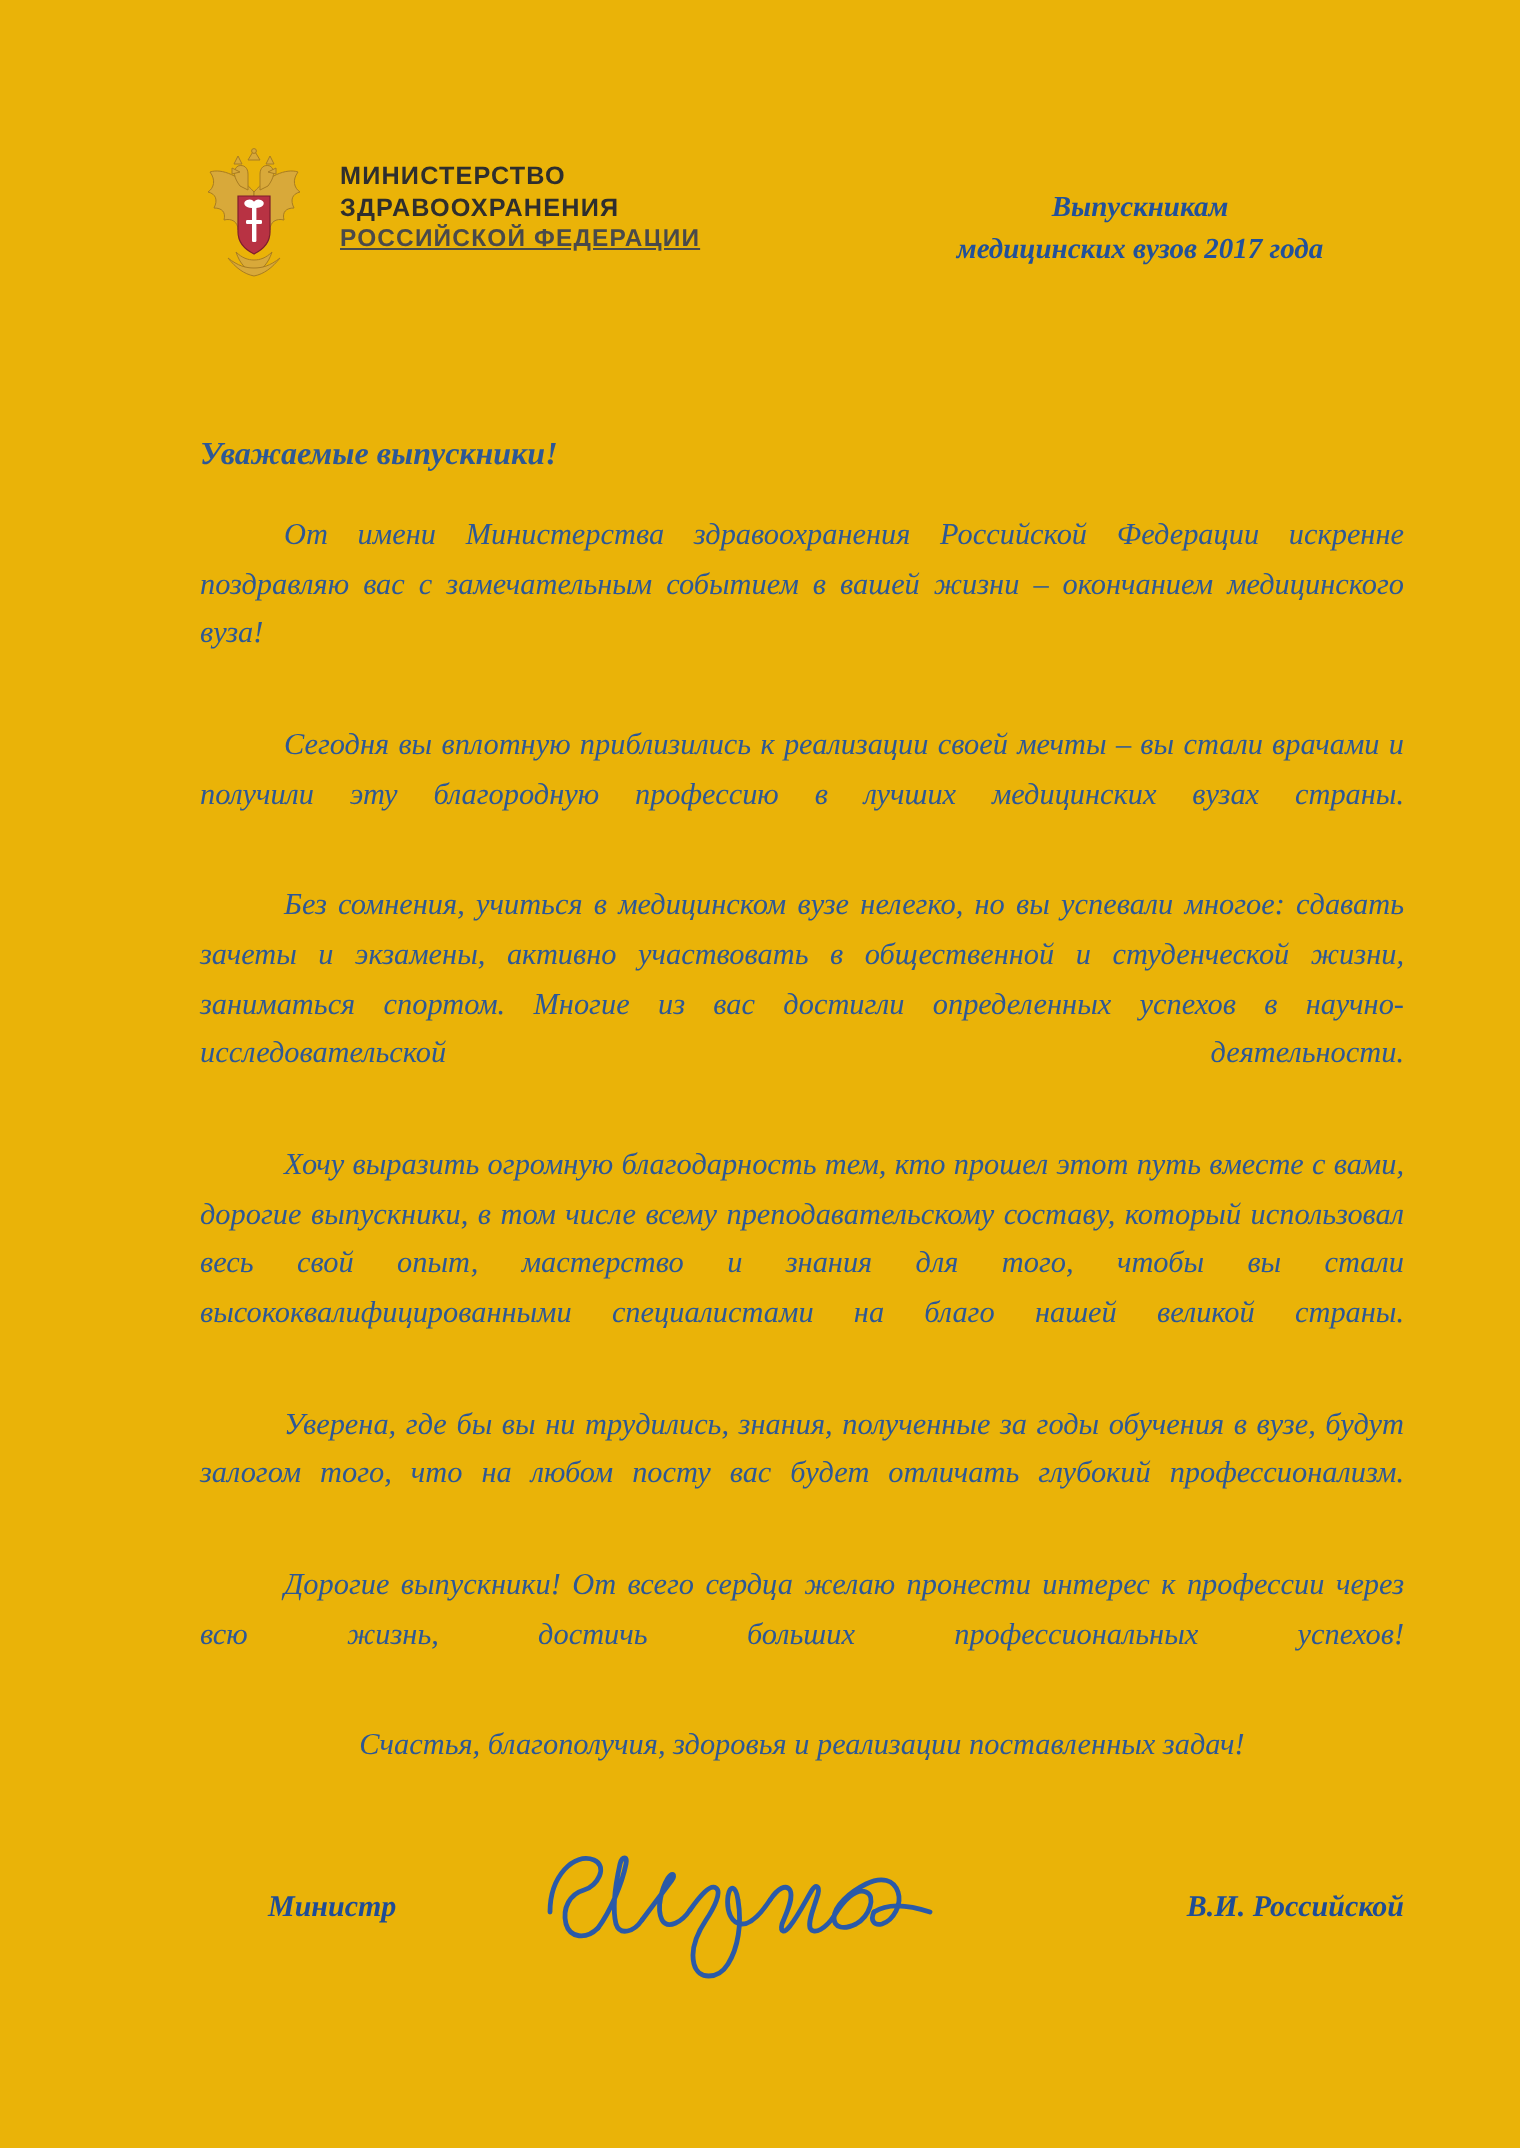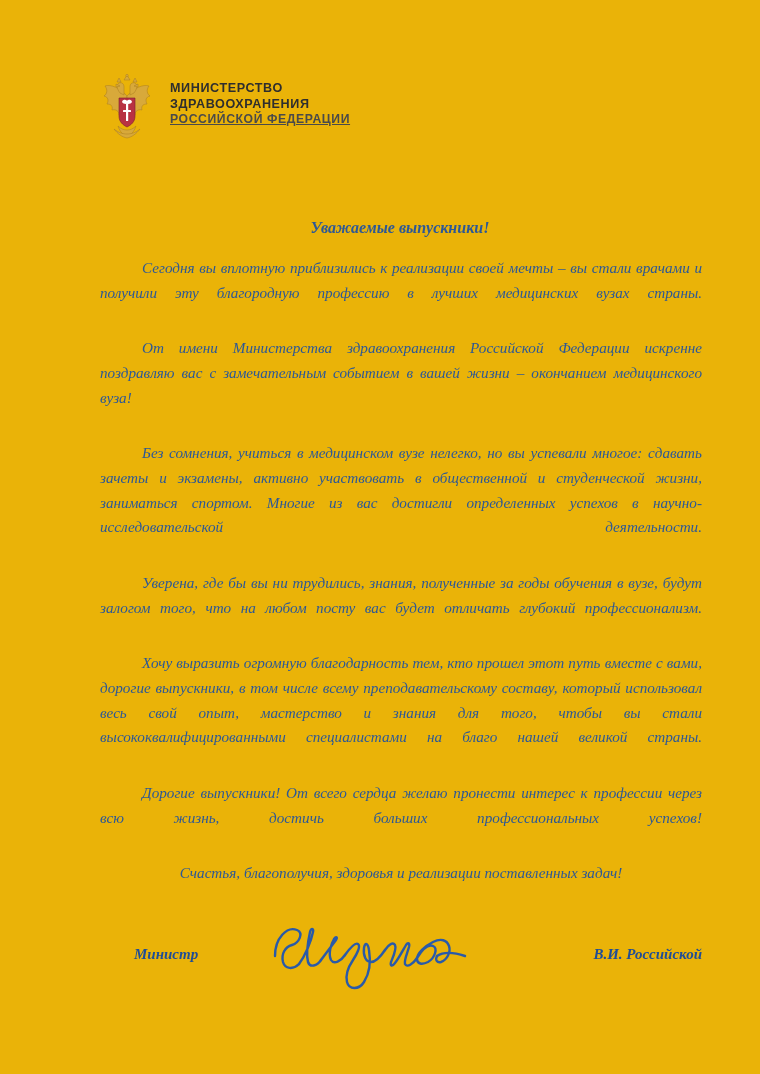--- a/index.html
+++ b/index.html
@@ -71,21 +71,20 @@
     line-height: 1.42;
   }
   .addressee div { white-space: nowrap; }
 
   
   .salutation {
     position: absolute;
     left: 100px;
     top: 219px;
     width: 600px;
-    text-align: center;
     color: #2d5896;
     font-size: 16px;
     font-weight: bold;
     font-style: italic;
   }
 
   .body-block {
     position: absolute;
     left: 100px;
     top: 256px;
@@ -191,29 +190,33 @@
       </g>
     </svg>
 
     <div class="ministry-lines">
       <div class="ml-1">МИНИСТЕРСТВО</div>
       <div class="ml-2">ЗДРАВООХРАНЕНИЯ</div>
       <div class="ml-3">РОССИЙСКОЙ ФЕДЕРАЦИИ</div>
     </div>
   </div>
 
+  <div class="addressee">
+    <div>Выпускникам</div>
+    <div>медицинских вузов 2017 года</div>
+  </div>
 
   <div class="salutation">Уважаемые выпускники!</div>
 
   <div class="body-block">
+    <p class="para j">От имени Министерства здравоохранения Российской Федерации искренне поздравляю вас с замечательным событием в вашей жизни – окончанием медицинского вуза!</p>
     <p class="para j">Сегодня вы вплотную приблизились к реализации своей мечты – вы стали врачами и получили эту благородную профессию в лучших медицинских вузах страны.</p>
-    <p class="para j">От имени Министерства здравоохранения Российской Федерации искренне поздравляю вас с замечательным событием в вашей жизни – окончанием медицинского вуза!</p>
     <p class="para j">Без сомнения, учиться в медицинском вузе нелегко, но вы успевали многое: сдавать зачеты и экзамены,  активно участвовать в общественной и студенческой жизни, заниматься спортом. Многие из вас достигли определенных успехов в научно-исследовательской деятельности.</p>
+    <p class="para j">Хочу выразить огромную благодарность тем, кто прошел этот путь вместе с вами, дорогие выпускники, в том числе всему преподавательскому составу, который использовал весь свой опыт, мастерство и знания для того, чтобы вы стали высококвалифицированными специалистами на благо нашей великой страны.</p>
     <p class="para j">Уверена, где бы вы ни трудились, знания, полученные за годы обучения в вузе, будут залогом того, что на любом посту вас будет отличать глубокий профессионализм.</p>
-    <p class="para j">Хочу выразить огромную благодарность тем, кто прошел этот путь вместе с вами, дорогие выпускники, в том числе всему преподавательскому составу, который использовал весь свой опыт, мастерство и знания для того, чтобы вы стали высококвалифицированными специалистами на благо нашей великой страны.</p>
     <p class="para j">Дорогие выпускники! От всего сердца желаю пронести интерес к профессии через всю жизнь, достичь больших профессиональных успехов!</p>
     <p class="para center">Счастья, благополучия, здоровья и реализации поставленных задач!</p>
   </div>
 
   <div class="sig-row">
     <div class="sig-title">Министр</div>
 
     <svg class="sig-mark" viewBox="0 0 220 90">
       <g fill="none" stroke="#2a5aa8" stroke-width="2.4" stroke-linecap="round" stroke-linejoin="round">
         <path d="M10 44 C10 26 22 14 32 18 C39 21 34 31 27 33

